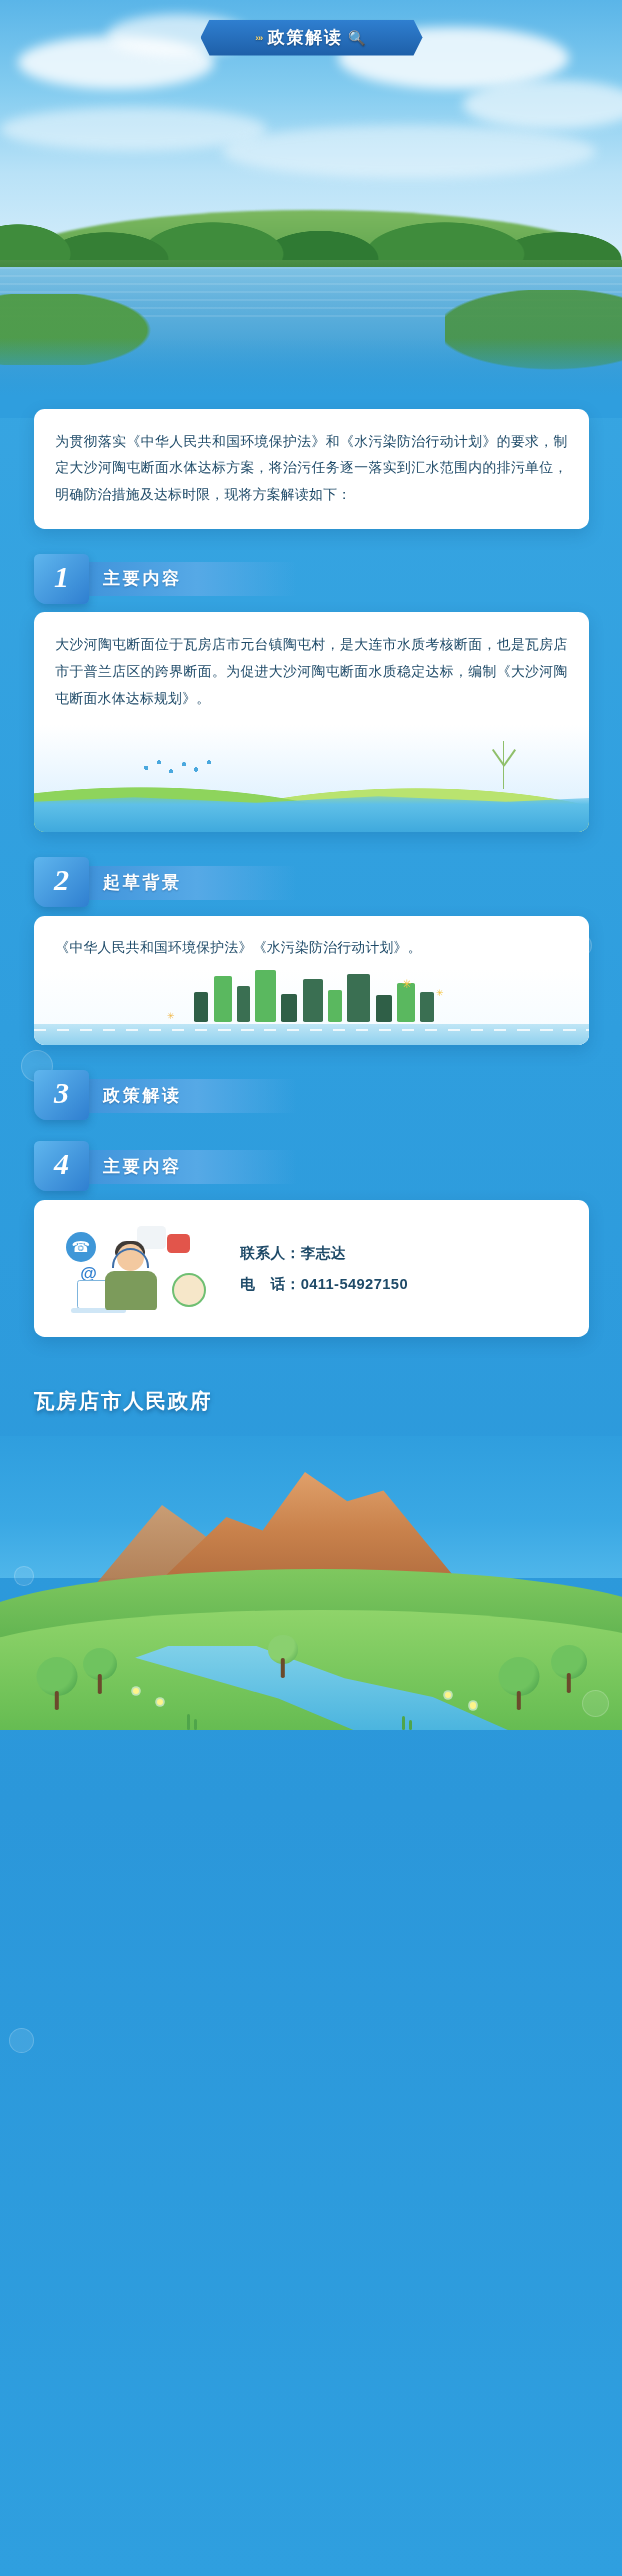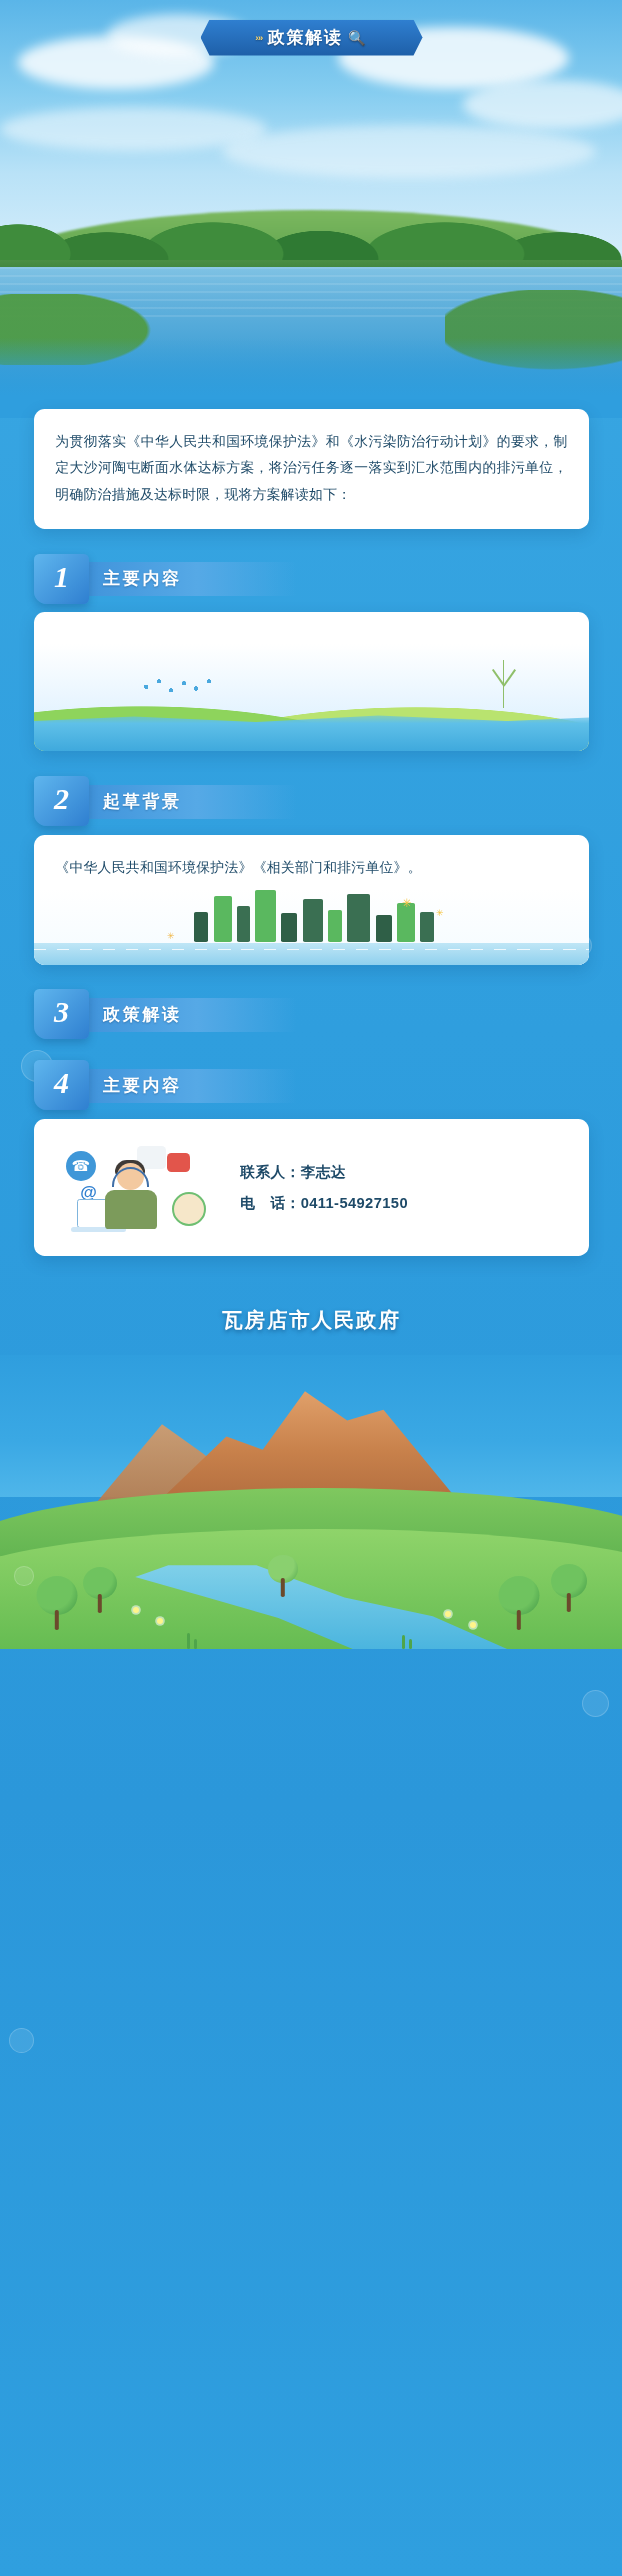--- a/index.html
+++ b/index.html
@@ -406,21 +406,20 @@
     line-height: 2.1;
     color: #1e4a68;
     font-weight: bold;
     letter-spacing: 0.4px;
   }
 
   
   .footer {
     position: relative;
     margin-top: 50px;
-    text-align: center;
     z-index: 4;
     padding-bottom: 5.3px;
   }
   .footer-org {
     color: #ffffff;
     font-size: 20.5px;
     font-weight: bold;
     letter-spacing: 1.8px;
     text-shadow: 0 1.8px 4.4px rgba(8,50,95,.5);
   }
@@ -544,35 +543,36 @@
     </div>
 
     <div class="sec-head">
       <div class="sec-bar"></div>
       <div class="sec-num-box">
         <span class="sec-num">1</span>
       </div>
       <div class="sec-title">主要内容</div>
     </div>
     <div class="card">
+      <div>大沙河陶屯断面位于瓦房店市元台镇陶屯村，是大连市水质考核断面，也是瓦房店市于普兰店区的跨界断面。为促进大沙河陶屯断面水质稳定达标，编制《大沙河陶屯断面水体达标规划》。</div>
       <div class="illus illus-hills">
         <div class="dots-fish"></div>
         <div class="tree-bare"></div>
       </div>
     </div>
 
     <div class="sec-head">
       <div class="sec-bar"></div>
       <div class="sec-num-box">
         <span class="sec-num">2</span>
       </div>
       <div class="sec-title">起草背景</div>
     </div>
     <div class="card">
-      <div>《中华人民共和国环境保护法》《相关部门和排污单位》。</div>
+      <div>《中华人民共和国环境保护法》《水污染防治行动计划》。</div>
       <div class="illus illus-city">
         <div class="city-block city-dark" style="left:160px; width:14.2px; height:30px;"></div>
         <div class="city-block city-green" style="left:180px; width:18px; height:46px;"></div>
         <div class="city-block" style="left:203px; width:12.5px; height:36px;"></div>
         <div class="city-block city-green" style="left:221px; width:21.3px; height:52px;"></div>
         <div class="city-block city-dark" style="left:247px; width:16px; height:28.5px;"></div>
         <div class="city-block" style="left:269px; width:19.6px; height:43px;"></div>
         <div class="city-block city-green" style="left:294px; width:14.2px; height:32px;"></div>
         <div class="city-block" style="left:313px; width:23px; height:48px;"></div>
         <div class="city-block city-dark" style="left:342px; width:16px; height:27px;"></div>

